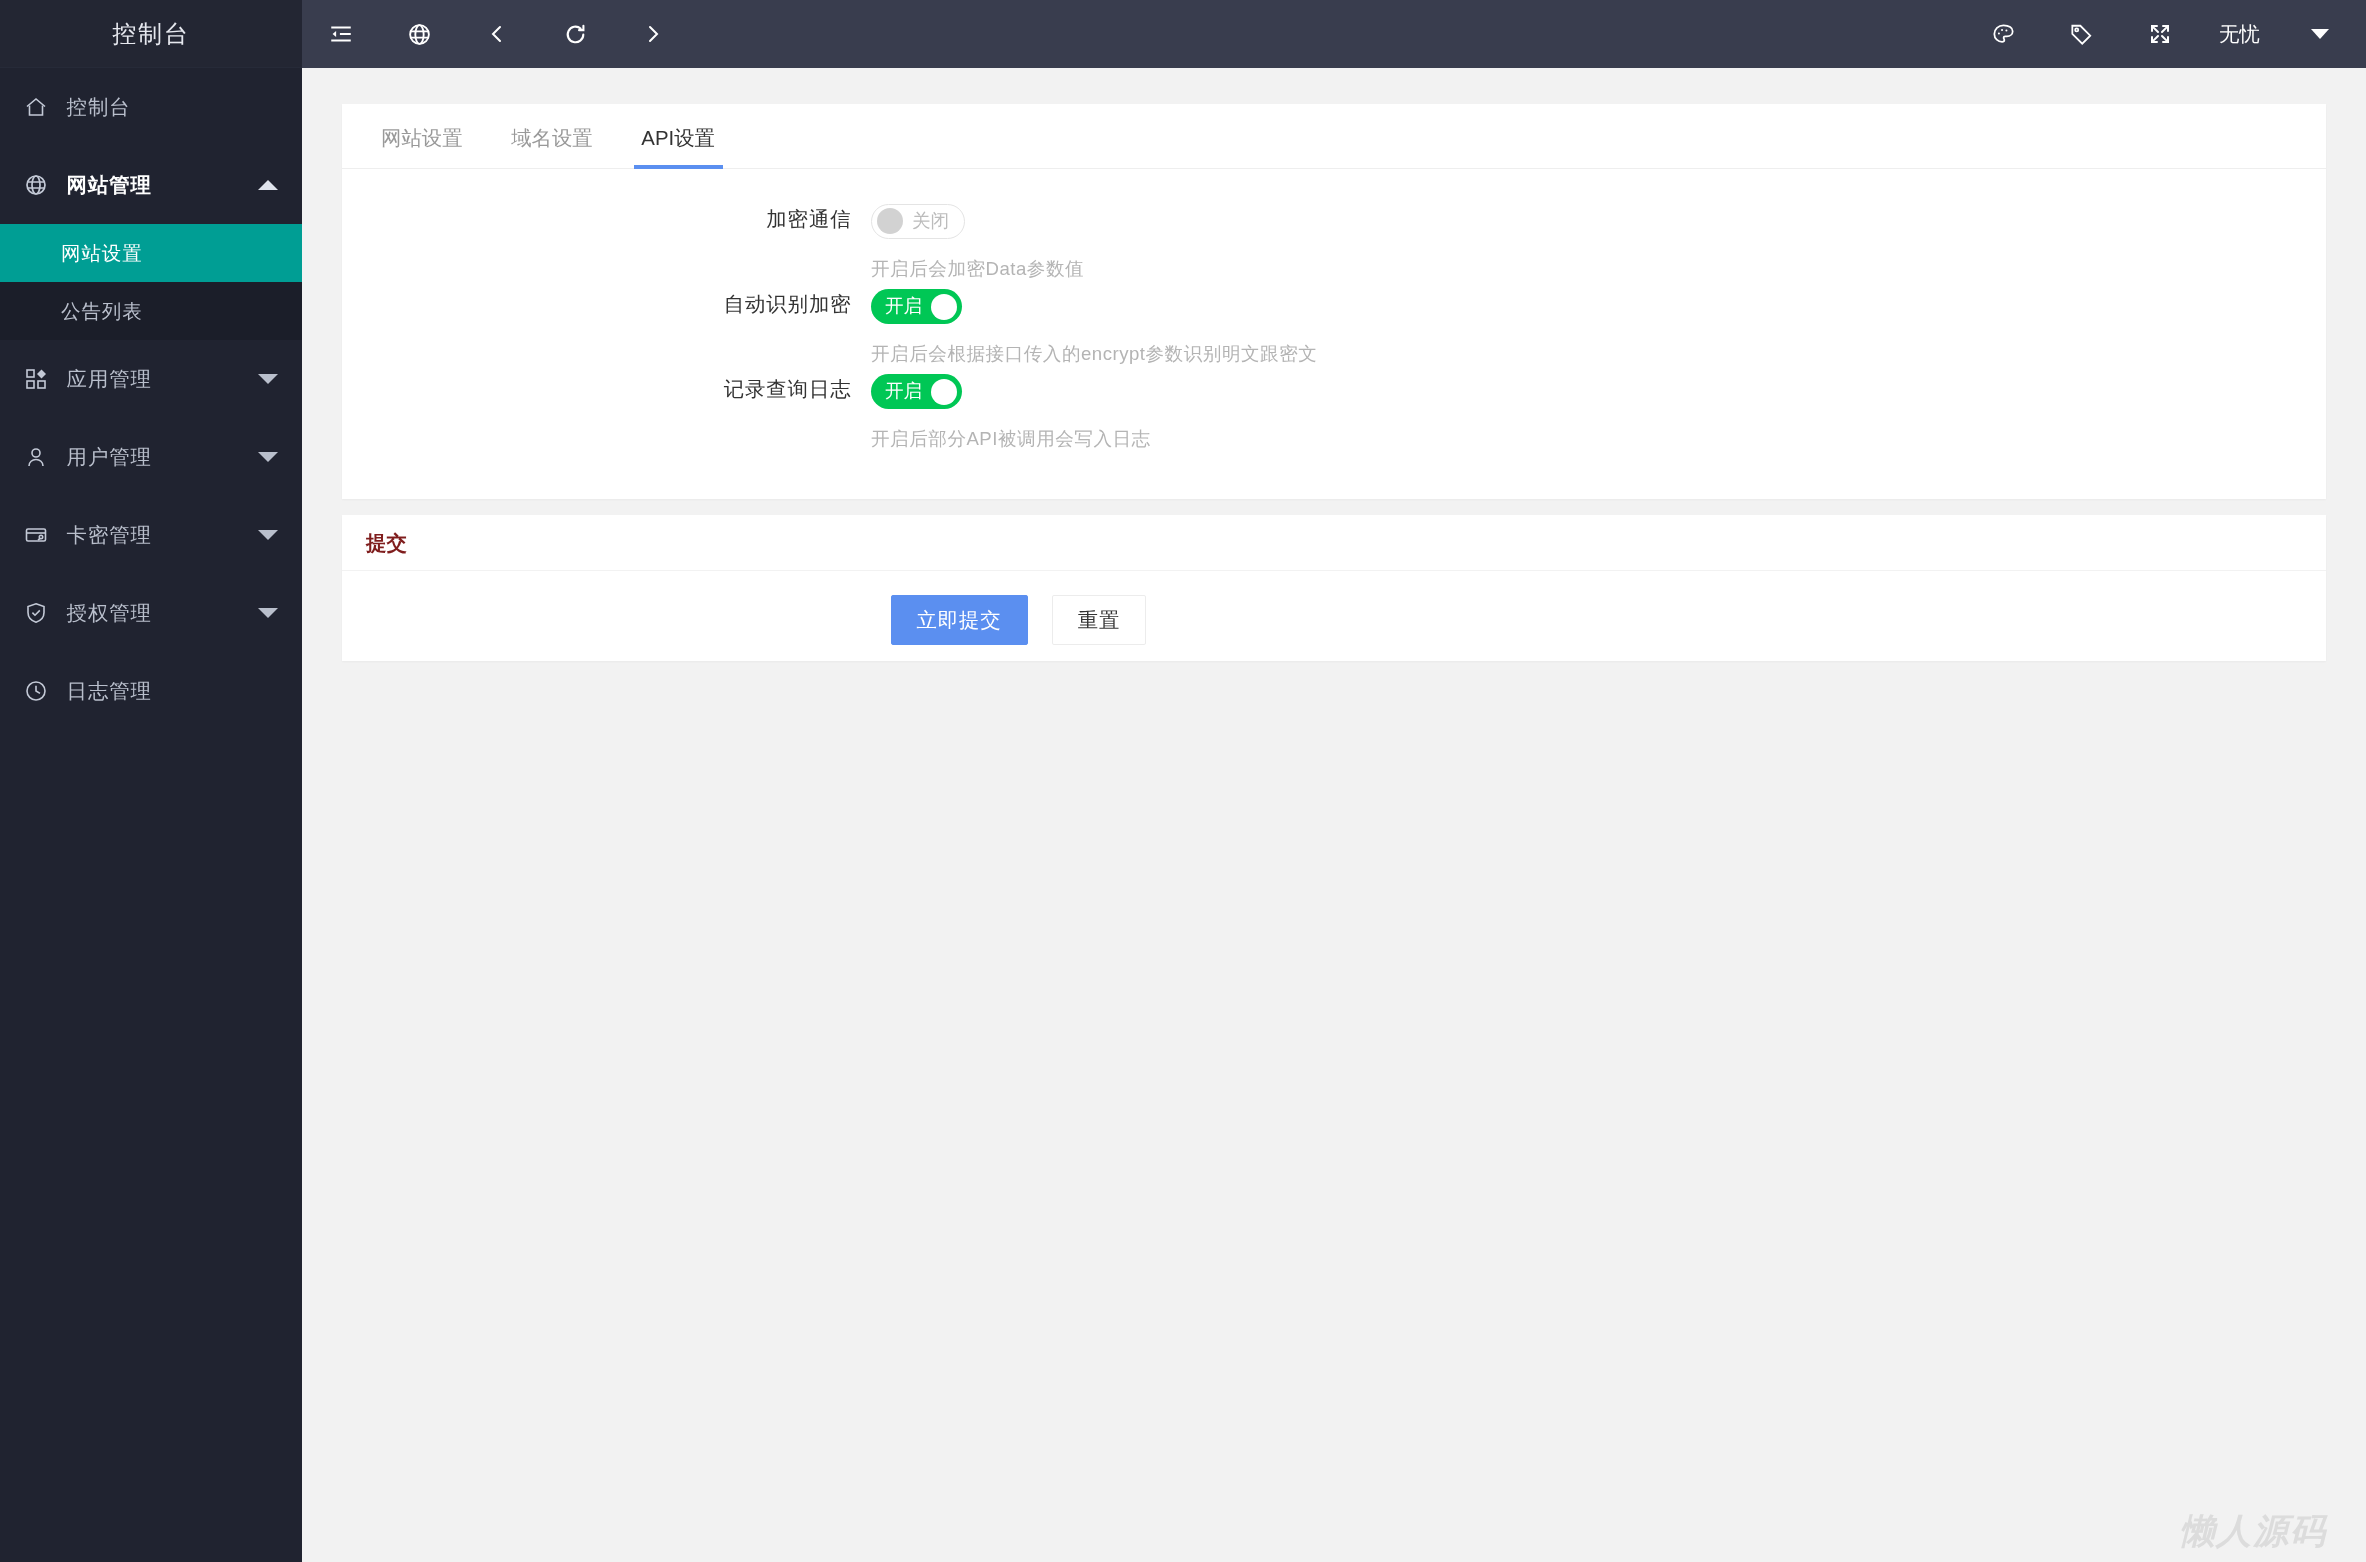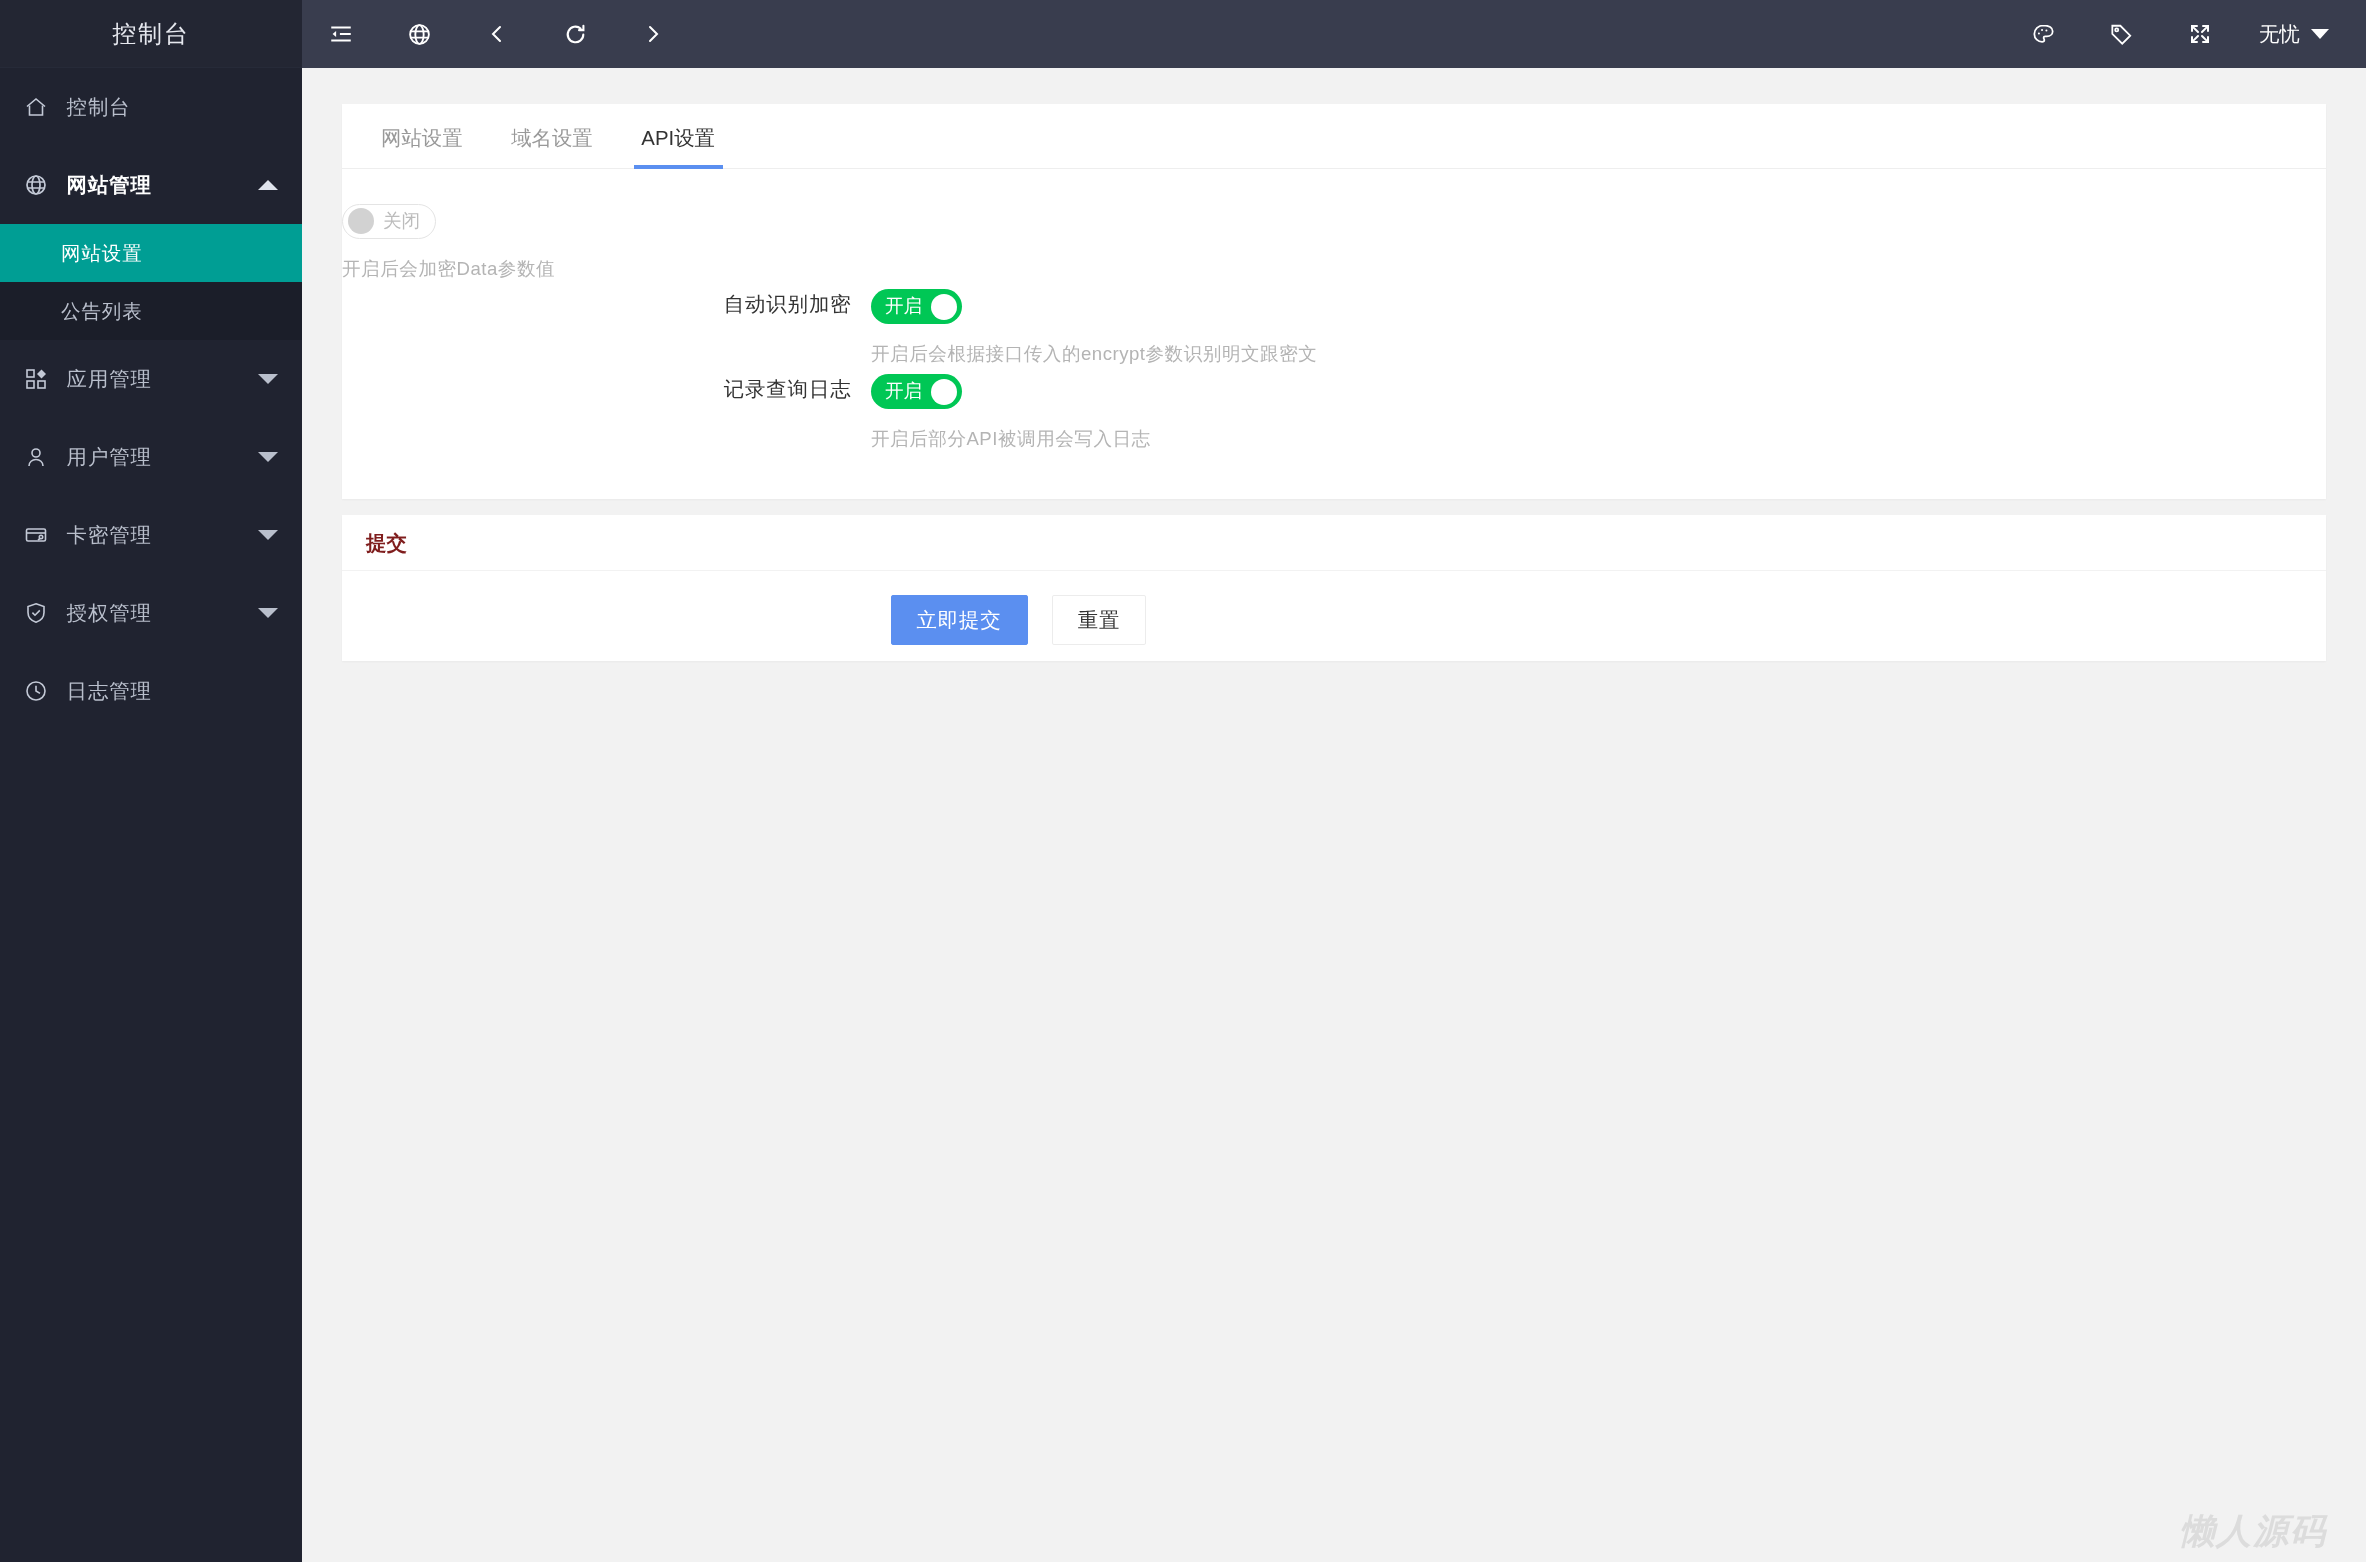--- a/index.html
+++ b/index.html
@@ -84,21 +84,21 @@
   }
   .hdr-btn svg { display: block; }
   .hdr-right {
     margin-left: auto;
     display: flex; align-items: center;
     padding-right: 28px;
   }
   .hdr-user {
     display: flex; align-items: center;
     color: #ffffff; font-size: 20.4px;
-    padding: 0 9.3px 0 20.4px; cursor: pointer;
+    padding: 0 9.3px 0 20.4px; cursor: pointer; gap: 40px;
   }
   .hdr-user .caret-d {
     margin-left: 11px;
     width: 0; height: 0;
     border-left: 9.3px solid transparent;
     border-right: 9.3px solid transparent;
     border-top: 10.2px solid #ffffff;
   }
 
   
@@ -418,20 +418,21 @@
           <span>域名设置</span>
         </div>
         <div class="tab active">
           <span>API设置</span>
         </div>
       </div>
 
       <div class="form">
 
         <div class="form-row">
+          <div class="form-label">加密通信</div>
           <div class="form-field">
             <div class="switch off">
               <span class="knob"></span>
               <span class="sw-text">关闭</span>
             </div>
             <div class="hint">开启后会加密Data参数值</div>
           </div>
         </div>
 
         <div class="form-row">

